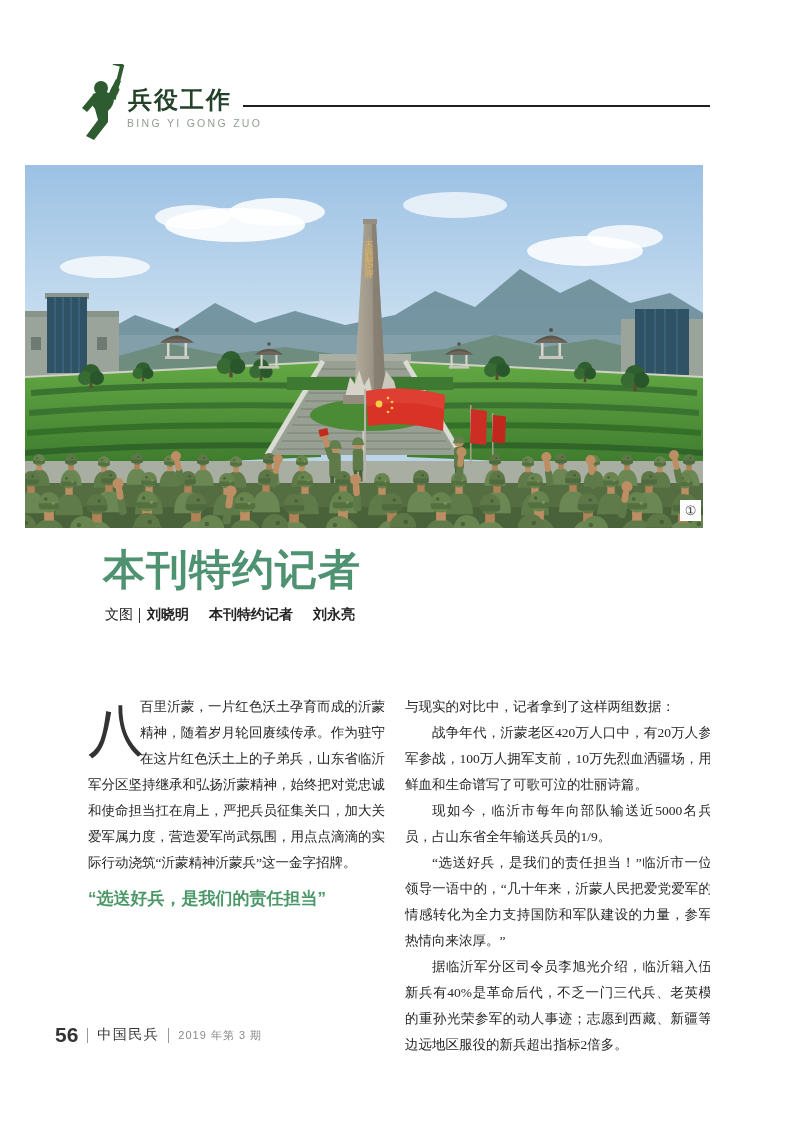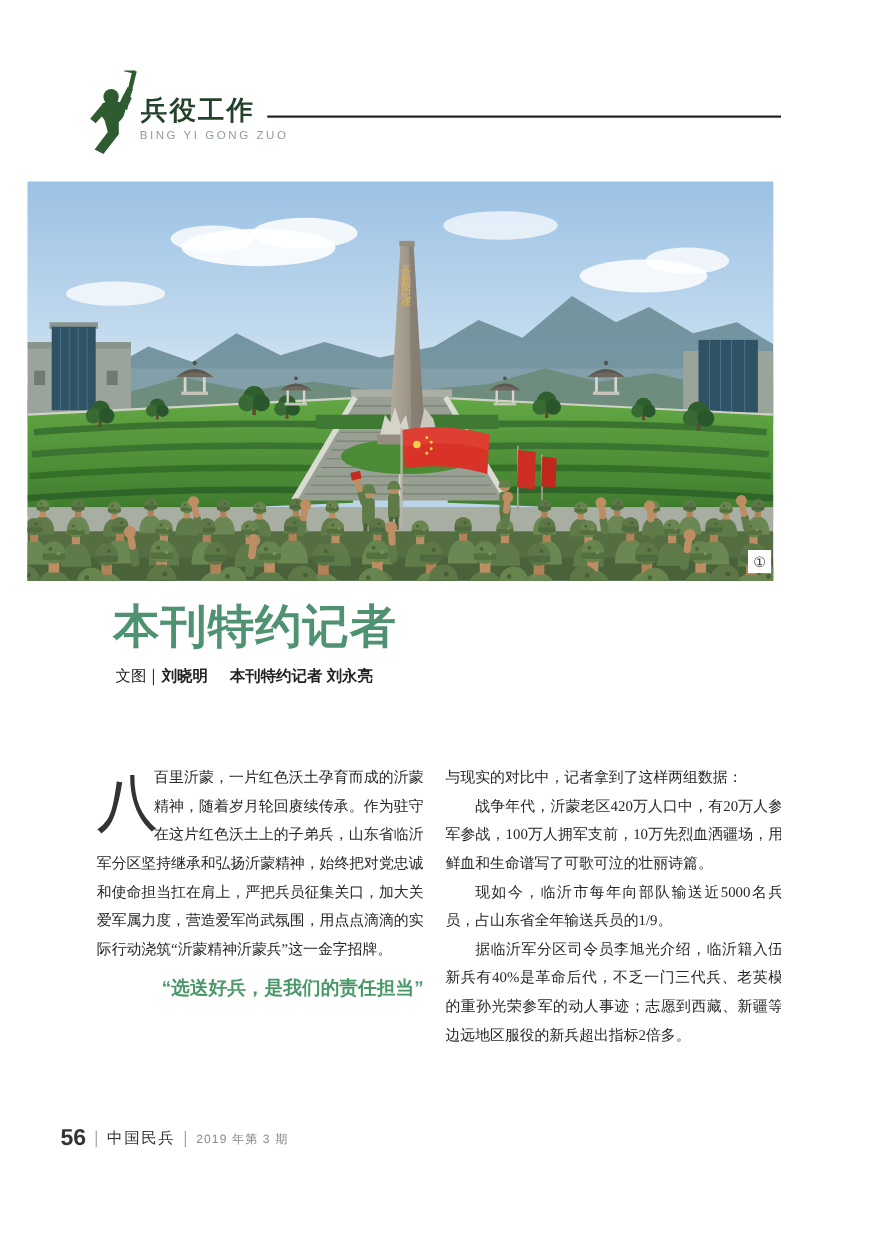--- a/index.html
+++ b/index.html
@@ -24,31 +24,31 @@
     color:#444;font-size:13px;line-height:21px;text-align:center;}
   
   .art-title{position:absolute;left:103px;top:542px;font-size:42px;font-weight:bold;
     color:#4e9271;letter-spacing:1px;white-space:nowrap;}
   .byline{position:absolute;left:105px;top:606px;font-size:14px;color:#222;
     display:flex;align-items:center;text-align:right;}
   .by-prefix{font-family:"Liberation Serif",serif;}
   .by-bar{width:1px;height:15px;background:#333;margin:0 7px 0 6px;}
   .by-name{font-weight:bold;}
   .by-role{font-weight:bold;margin-left:20px;}
-  .by-name2{font-weight:bold;margin-left:4px;}
+  .by-name2{font-weight:bold;margin-left:20px;}
   
   .col{position:absolute;top:694px;font-size:13.5px;line-height:26px;color:#262626;
     text-align:justify;font-family:"Liberation Serif","DejaVu Serif",serif;}
   .col1{left:88px;width:297px;}
   .col2{left:405px;width:307px;}
   .col p{margin:0;}
   .indent{text-indent:2em;}
   .dropcap{float:left;font-family:"Liberation Serif",serif;font-size:56px;line-height:74px;
     width:52px;color:#333;text-align:center;}
-  .subhead{text-align:right;color:#4a9768;font-size:17px;font-weight:bold;
+  .subhead{text-align:left;color:#4a9768;font-size:17px;font-weight:bold;
     margin:11px 0 9px;line-height:24px;font-family:"Liberation Sans",sans-serif;}
   
   .m-footer{position:absolute;left:55px;top:1023px;display:flex;align-items:center;justify-content:space-between;}
   .pg-num{font-size:21px;color:#333;font-weight:600;}
   .f-bar{width:1px;height:15px;background:#999;margin:0 9px;}
   .mag-name{font-size:14px;color:#333;letter-spacing:1.5px;}
   .issue{font-size:11px;color:#8a8a8a;letter-spacing:1px;}
 </style>
 </head>
 <body>
@@ -350,20 +350,21 @@
       <span class="dropcap">八</span>
       <span>百里沂蒙，一片红色沃土孕育而成的沂蒙精神，随着岁月轮回赓续传承。作为驻守在这片红色沃土上的子弟兵，山东省临沂军分区坚持继承和弘扬沂蒙精神，始终把对党忠诚和使命担当扛在肩上，严把兵员征集关口，加大关爱军属力度，营造爱军尚武氛围，用点点滴滴的实际行动浇筑“沂蒙精神沂蒙兵”这一金字招牌。</span>
     </p>
     <h2 class="subhead">“选送好兵，是我们的责任担当”</h2>
   </div>
 
   <div class="col col2">
     <p>与现实的对比中，记者拿到了这样两组数据：</p>
     <p class="indent">战争年代，沂蒙老区420万人口中，有20万人参军参战，100万人拥军支前，10万先烈血洒疆场，用鲜血和生命谱写了可歌可泣的壮丽诗篇。</p>
     <p class="indent">现如今，临沂市每年向部队输送近5000名兵员，占山东省全年输送兵员的1/9。</p>
+    <p class="indent">“选送好兵，是我们的责任担当！”临沂市一位领导一语中的，“几十年来，沂蒙人民把爱党爱军的情感转化为全力支持国防和军队建设的力量，参军热情向来浓厚。”</p>
     <p class="indent">据临沂军分区司令员李旭光介绍，临沂籍入伍新兵有40%是革命后代，不乏一门三代兵、老英模的重孙光荣参军的动人事迹；志愿到西藏、新疆等边远地区服役的新兵超出指标2倍多。</p>
   </div>
 
   <div class="m-footer">
     <span class="pg-num">56</span>
     <span class="f-bar"></span>
     <span class="mag-name">中国民兵</span>
     <span class="f-bar"></span>
     <span class="issue">2019 年第 3 期</span>
   </div>

